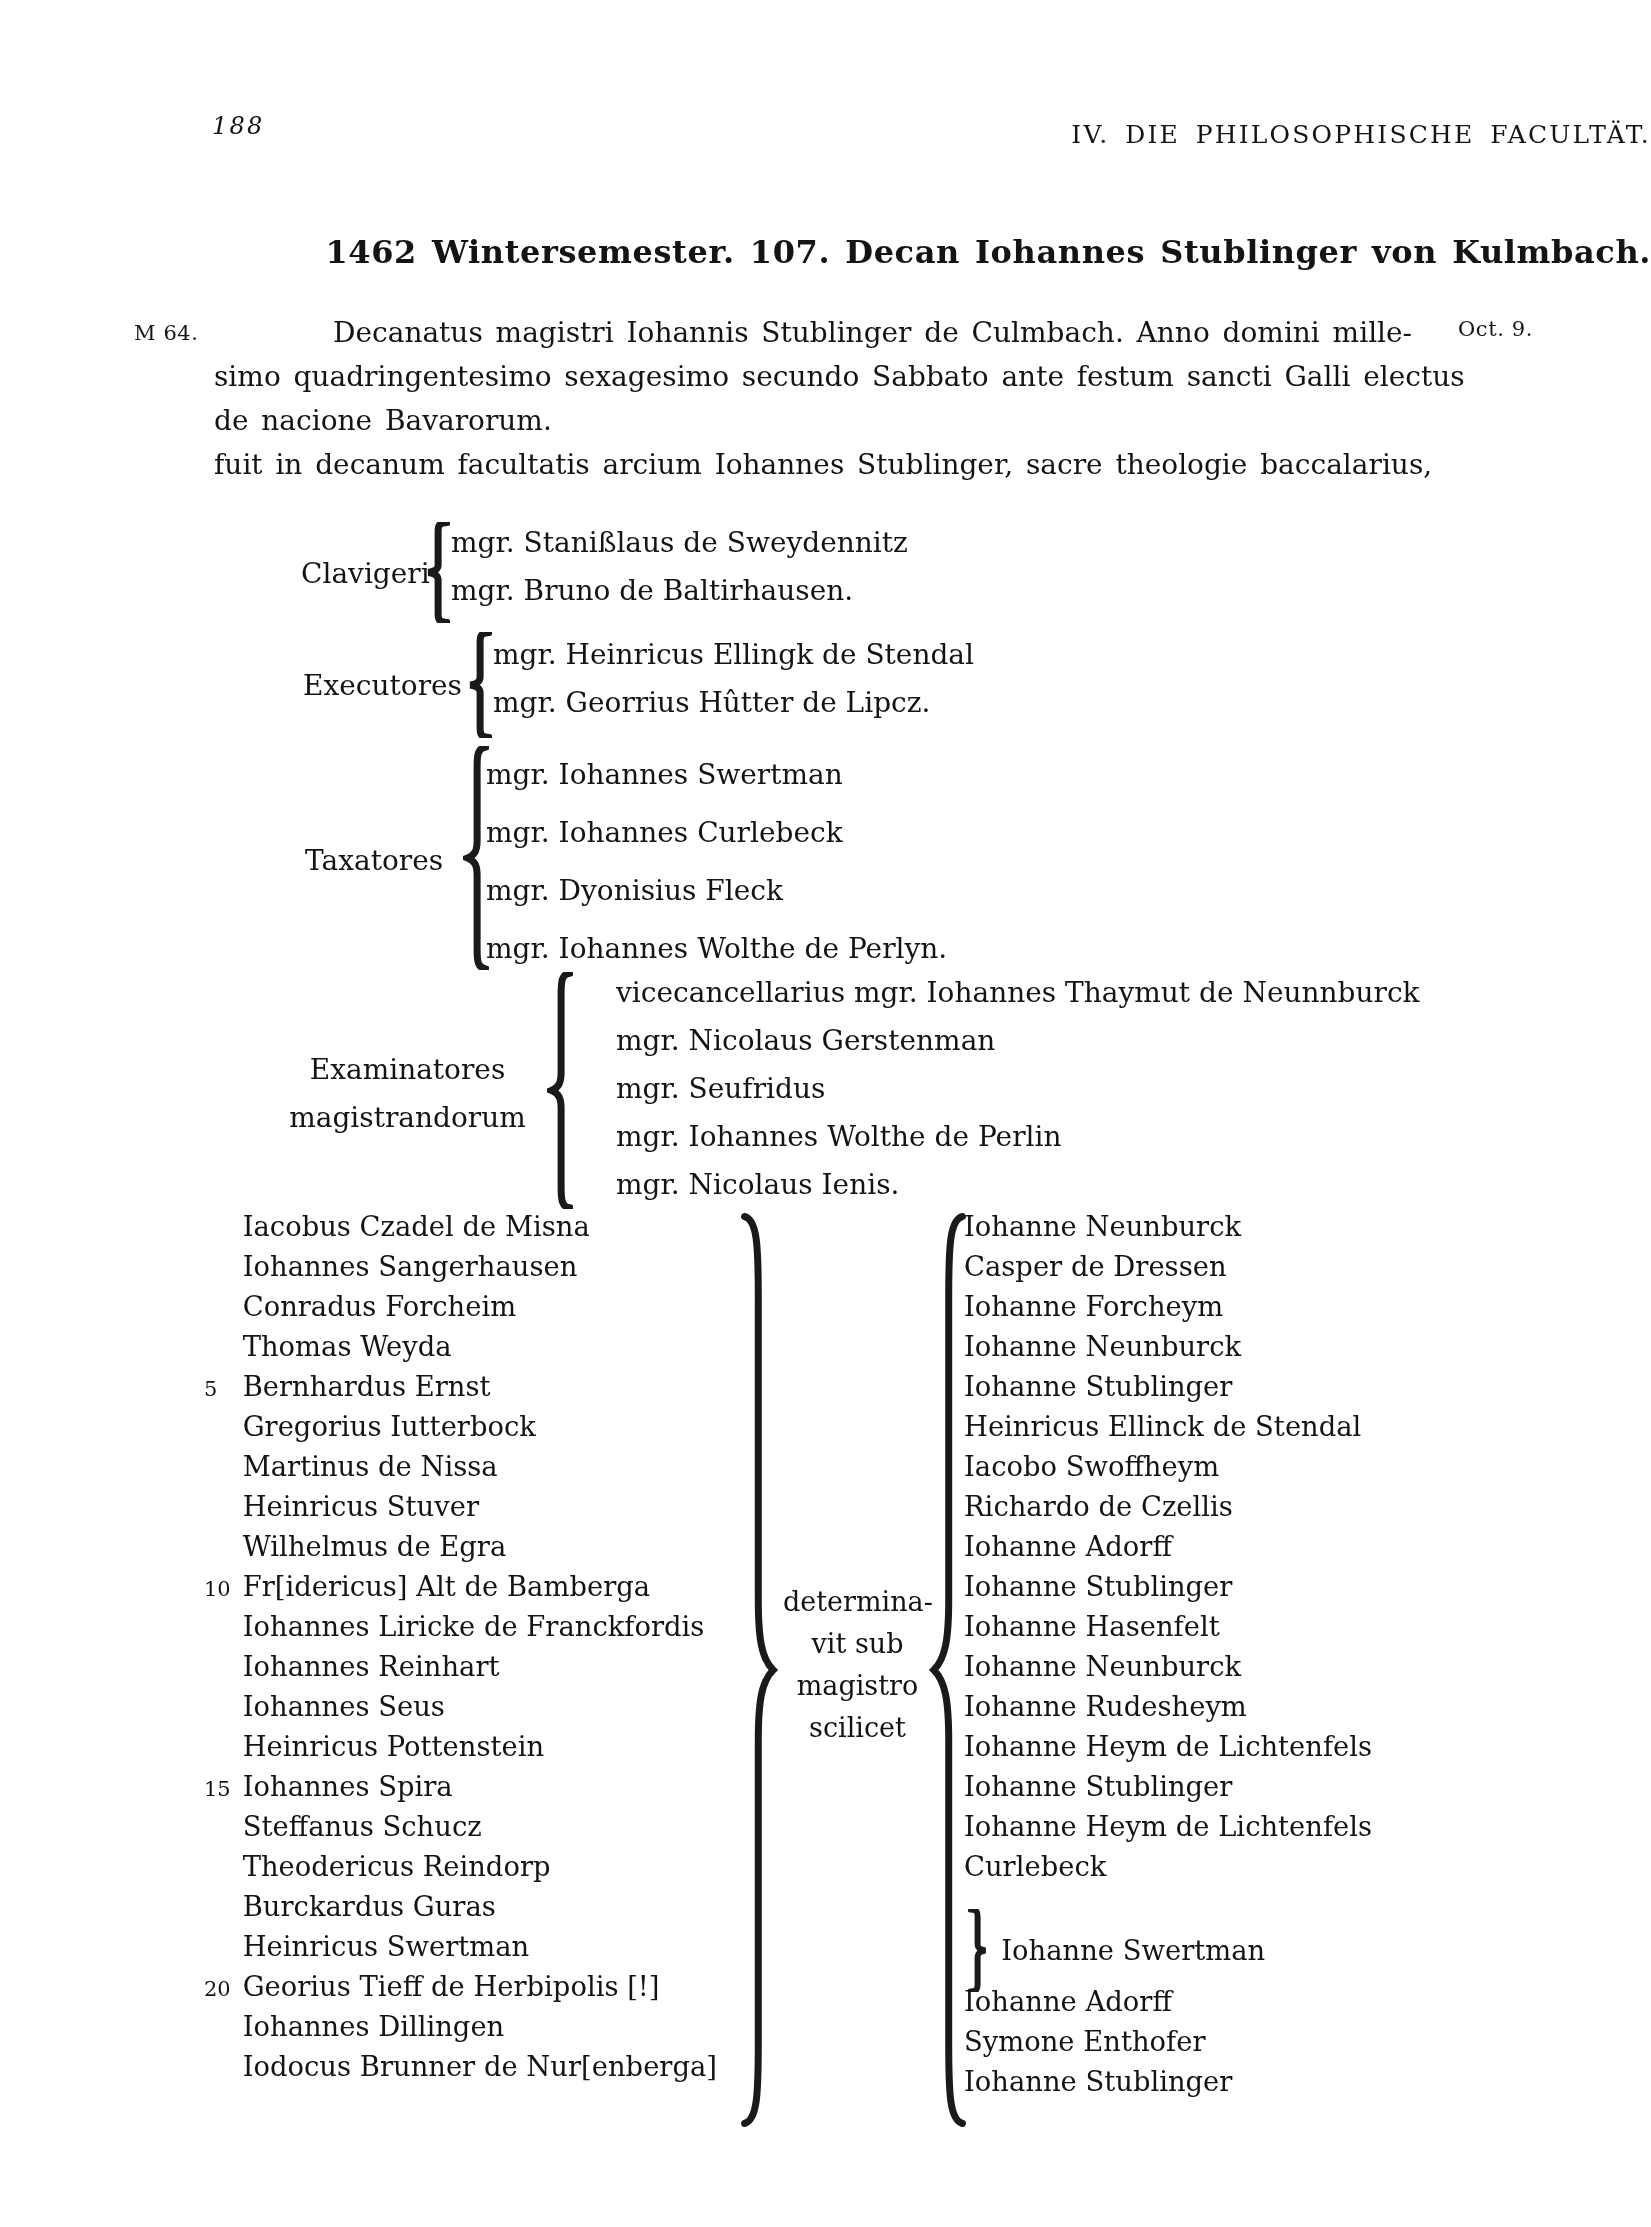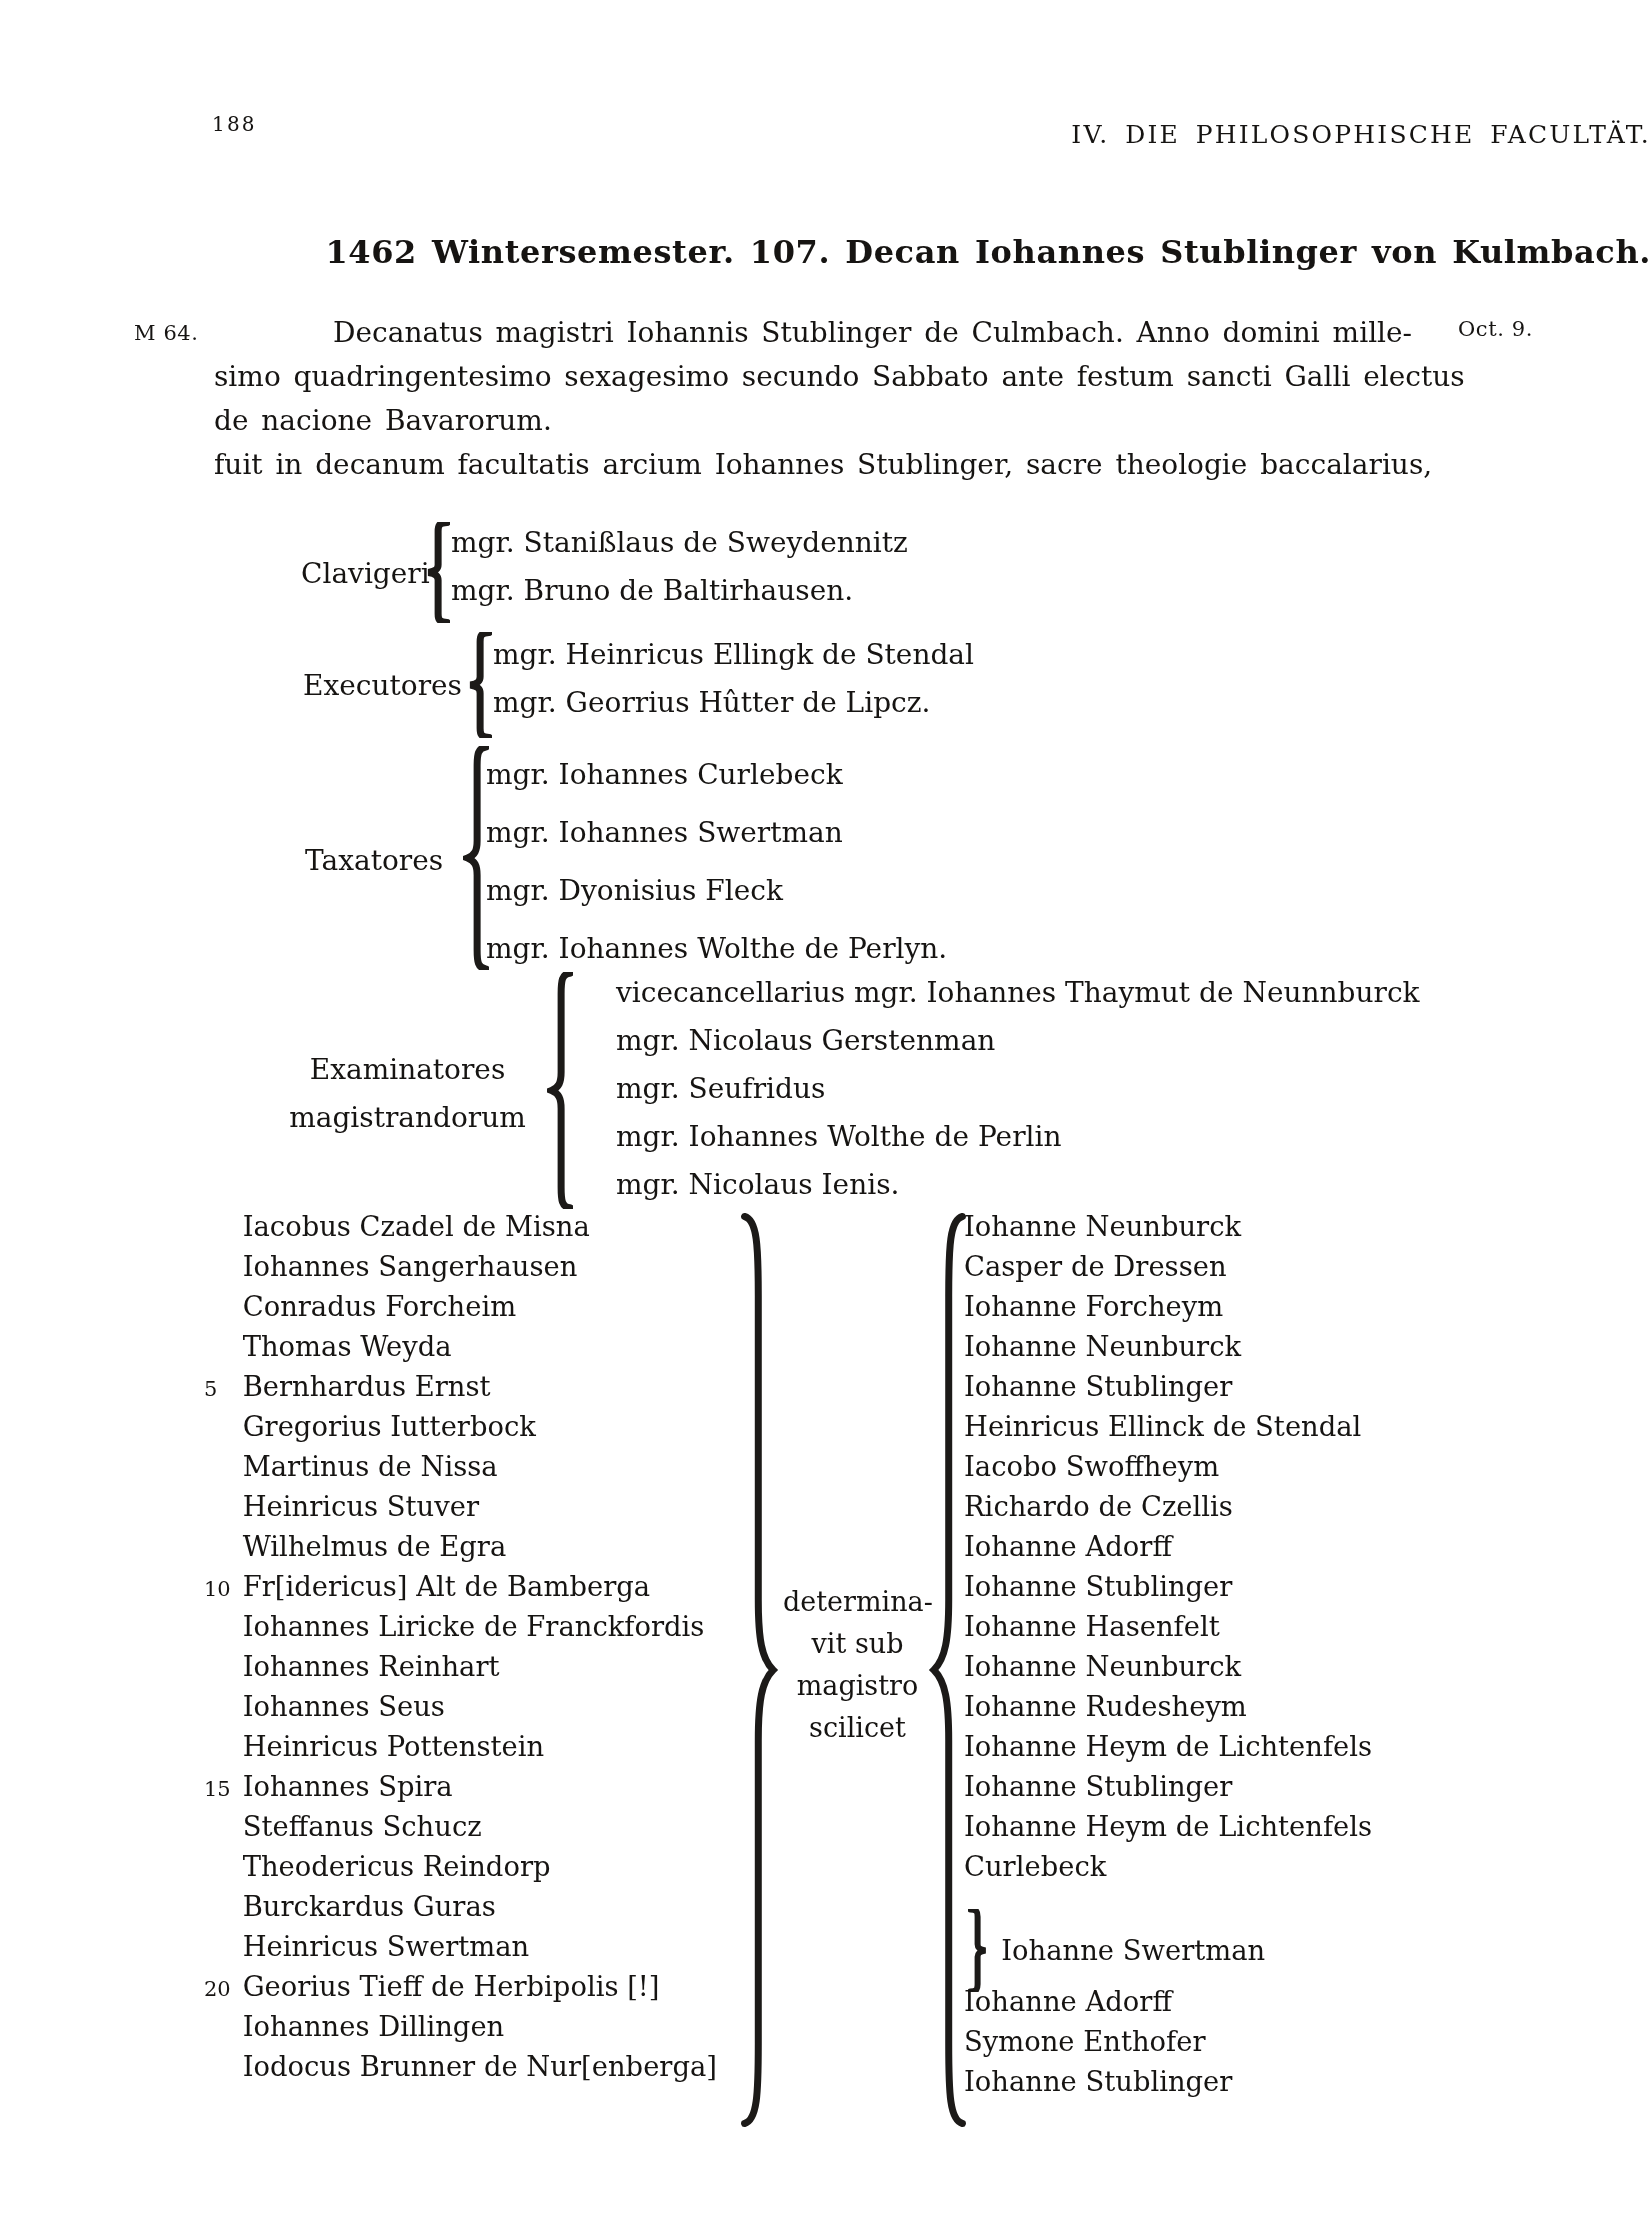--- a/index.html
+++ b/index.html
@@ -7,21 +7,21 @@
     position:relative;
     width:1651px; height:2227px;
     margin:0 auto;
     background:#ffffff;
     color:#161412;
     font-family:"DejaVu Serif","Liberation Serif",serif;
     overflow:hidden;
   }
   .abs { position:absolute; }
 
-  .pageno   { left:212px; top:112px; font-size:20px; letter-spacing:2.2px; }
+  .pageno   { left:212px; top:112px; font-size:24px; letter-spacing:2.2px;font-style:italic; }
   .runhead  { left:0; right:0; top:120px; text-align:right; font-size:25px; letter-spacing:2.2px; word-spacing:5.6px; }
   .doctitle { left:0; right:0; top:233px; text-align:right; font-size:32px; font-weight:bold; letter-spacing:0.6px; word-spacing:3.4px; }
 
   .mnote { font-size:21px; letter-spacing:0.6px; }
   .mnote.ml { left:134px;  top:321px; }
   .mnote.mr { left:1458px; top:317px; }
 
   .para { left:214px; top:311px; width:1237px; font-size:28px; }
   .para .pline { line-height:44px; white-space:nowrap; word-spacing:3.9px; }
   .para .pline:first-child { padding-left:119px; }
@@ -86,22 +86,22 @@
   <div class="abs gitems" style="left:493px; top:631px; line-height:48px;">
       <div class="gitem">mgr. Heinricus Ellingk de Stendal</div>
       <div class="gitem">mgr. Georrius Hûtter de Lipcz.</div>
     </div>
 
   <div class="abs glabel" style="left:305px; top:844px;">Taxatores</div>
   <svg class="brace" style="left:463px; top:746px;" width="26" height="224" viewBox="0 0 70 1630" preserveAspectRatio="none">
     <path d="M62 8 C40 14 38 60 38 150 L38 690 C38 760 32 795 12 815 C32 835 38 870 38 940 L38 1480 C38 1570 40 1616 62 1622"></path>
   </svg>
   <div class="abs gitems" style="left:486px; top:746px; line-height:58px;">
+      <div class="gitem">mgr. Iohannes Swertman</div>
       <div class="gitem">mgr. Iohannes Curlebeck</div>
-      <div class="gitem">mgr. Iohannes Swertman</div>
       <div class="gitem">mgr. Dyonisius Fleck</div>
       <div class="gitem">mgr. Iohannes Wolthe de Perlyn.</div>
     </div>
 
   <div class="abs" style="left:289px; top:1046px; width:237px; text-align:center;">
     <div class="glabel" style="line-height:48px;">Examinatores</div>
     <div class="glabel" style="line-height:48px;">magistrandorum</div>
   </div>
   <svg class="brace" style="left:547px; top:972px;" width="26" height="237" viewBox="0 0 70 1630" preserveAspectRatio="none">
     <path d="M62 8 C40 14 38 60 38 150 L38 690 C38 760 32 795 12 815 C32 835 38 870 38 940 L38 1480 C38 1570 40 1616 62 1622"></path>

